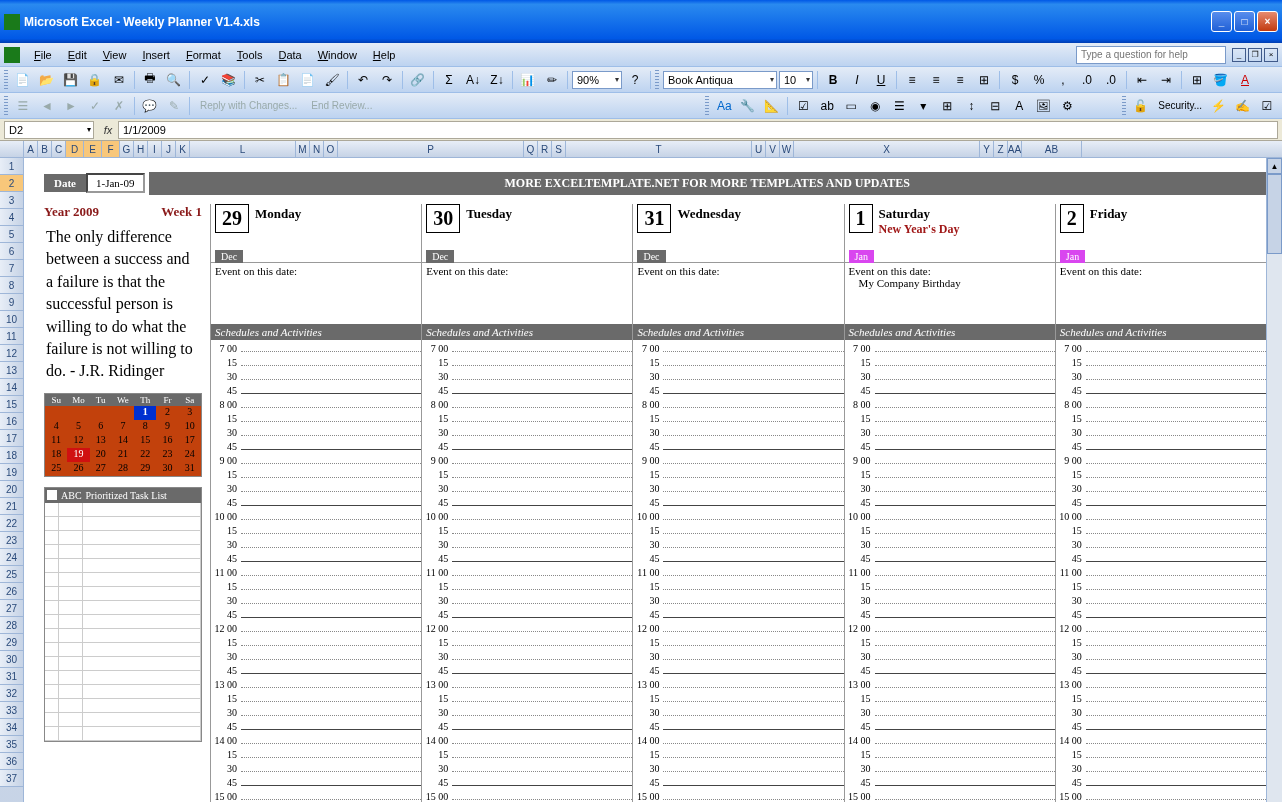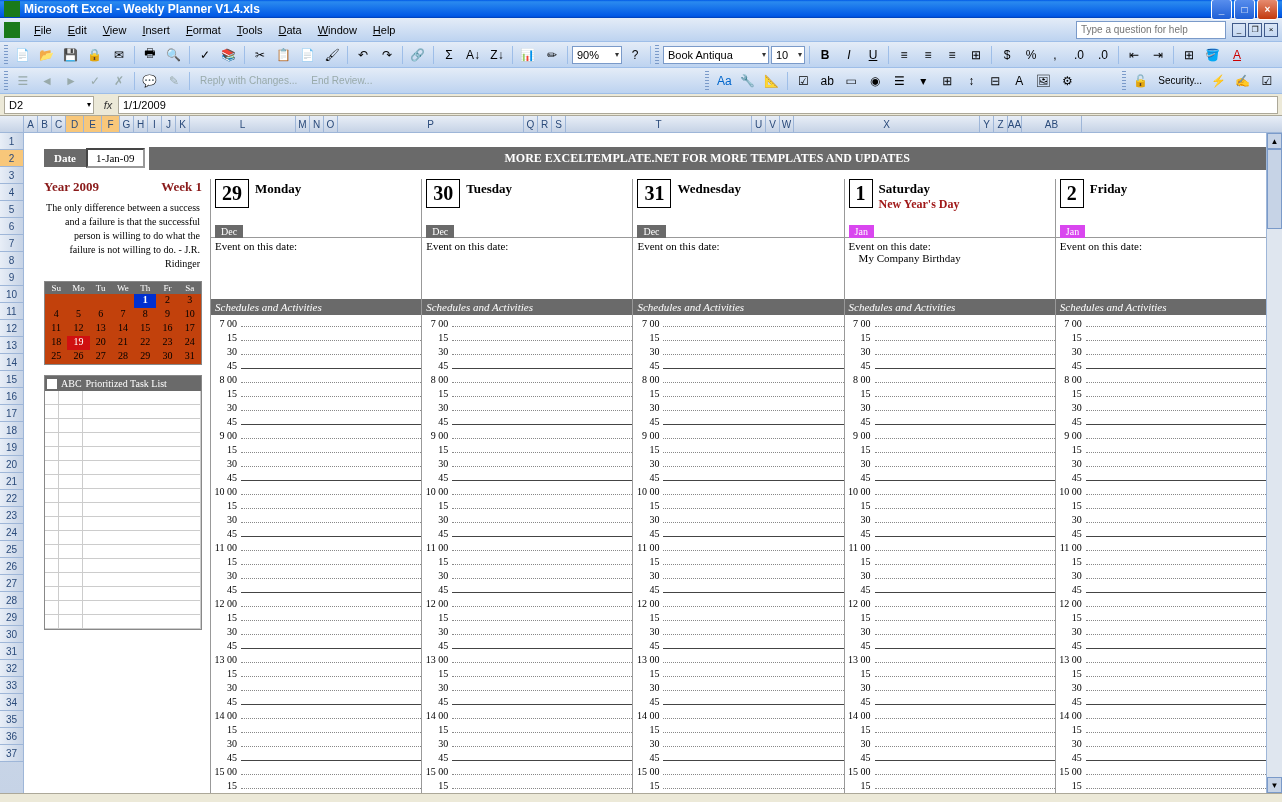--- a/index.html
+++ b/index.html
@@ -1,19 +1,19 @@
 <!DOCTYPE html>
 <html><head>
 <meta charset="utf-8">
 <style>
 * { margin: 0; padding: 0; box-sizing: border-box; }
 body { font-family: Tahoma, sans-serif; font-size: 11px; background: #ece9d8; overflow: hidden; width: 1282px; height: 802px; }
 
 
-.titlebar { height: 18px; background: linear-gradient(to bottom, #0058e6 0%, #2a8aef 10%, #0058e6 90%, #003db2 100%); display: flex; align-items: center; padding: 0 4px; color: #fff; }
+.titlebar { height: 43px; background: linear-gradient(to bottom, #0058e6 0%, #2a8aef 10%, #0058e6 90%, #003db2 100%); display: flex; align-items: center; padding: 0 4px; color: #fff; }
 .titlebar .app-icon { width: 16px; height: 16px; background: #1a7a1a; margin-right: 4px; }
 .titlebar .title { flex: 1; font-weight: bold; font-size: 12px; }
 .titlebar .win-btns { display: flex; gap: 2px; }
 .titlebar .win-btn { width: 21px; height: 21px; border: 1px solid #fff; border-radius: 3px; display: flex; align-items: center; justify-content: center; font-weight: bold; color: #fff; font-size: 10px; }
 .min-btn, .max-btn { background: linear-gradient(to bottom, #588eed, #1f5fd6); }
 .close-btn { background: linear-gradient(to bottom, #e68b6f, #c23a0f); }
 
 
 .menubar { height: 24px; background: linear-gradient(to bottom, #e4ecf7, #bdd3f0); display: flex; align-items: center; padding: 0 4px; border-bottom: 1px solid #9ebee8; }
 .menubar .app-small-icon { width: 16px; height: 16px; background: #1a7a1a; margin-right: 6px; }
@@ -54,21 +54,21 @@
 
 
 .planner-row1 { display: flex; align-items: center; height: 26px; }
 .date-label { background: #6a6a6a; color: #fff; padding: 3px 10px; font-weight: bold; margin-left: 20px; font-size:11px; }
 .date-box { border: 2px inset #999; background: #fff; padding: 2px 8px; margin-left: 0; font-size:11px; }
 .banner { flex: 1; background: #6a6a6a; color: #fff; text-align: center; font-weight: bold; padding: 4px; margin-left: 4px; font-size:12px; }
 
 .main-grid { display: flex; margin-top: 8px; }
 .sidebar { width: 186px; padding: 0 8px 0 20px; }
 .year-week { display: flex; justify-content: space-between; font-weight: bold; color: #8a1a1a; font-size: 13px; margin-bottom: 6px; }
-.quote { text-align: right; font-size: 10px; line-height: 1.4; padding: 0 2px; color: #000; }
+.quote { text-align: left; font-size: 16px; line-height: 1.4; padding: 0 2px; color: #000; }
 
 .mini-cal { margin-top: 10px; border: 1px solid #888; background:#c2410c; }
 .mini-cal-head { display: grid; grid-template-columns: repeat(7, 1fr); background: #6a6a6a; color: #fff; font-size: 9px; text-align: center; }
 .mini-cal-head div { padding: 1px 0; }
 .mini-cal-body { display: grid; grid-template-columns: repeat(7, 1fr); }
 .mini-cal-body div { text-align: center; font-size: 10px; padding: 0; height:14px; }
 .cal-day.today { background: #0030d0; color: #fff; font-weight:bold; }
 .cal-day.hl { background: #d01010; color: #fff; }
 
 .task-list { margin-top: 10px; border: 1px solid #888; }
@@ -157,21 +157,21 @@
   <div class="tbtn">A↓</div>
   <div class="tbtn">Z↓</div>
   <div class="sep"></div>
   <div class="tbtn">📊</div>
   <div class="tbtn">✏</div>
   <div class="sep"></div>
   <div class="combo" style="width:50px">90%</div>
   <div class="tbtn">?</div>
   <div class="sep"></div>
   <div class="grip"></div>
-  <div class="combo" style="width:106px">Book Antiqua</div>
+  <div class="combo" style="width:114px">Book Antiqua</div>
   <div class="combo" style="width:34px">10</div>
   <div class="sep"></div>
   <div class="tbtn">
       <b>B</b>
     </div>
   <div class="tbtn">
       <i>I</i>
     </div>
   <div class="tbtn">
       <u>U</u>

